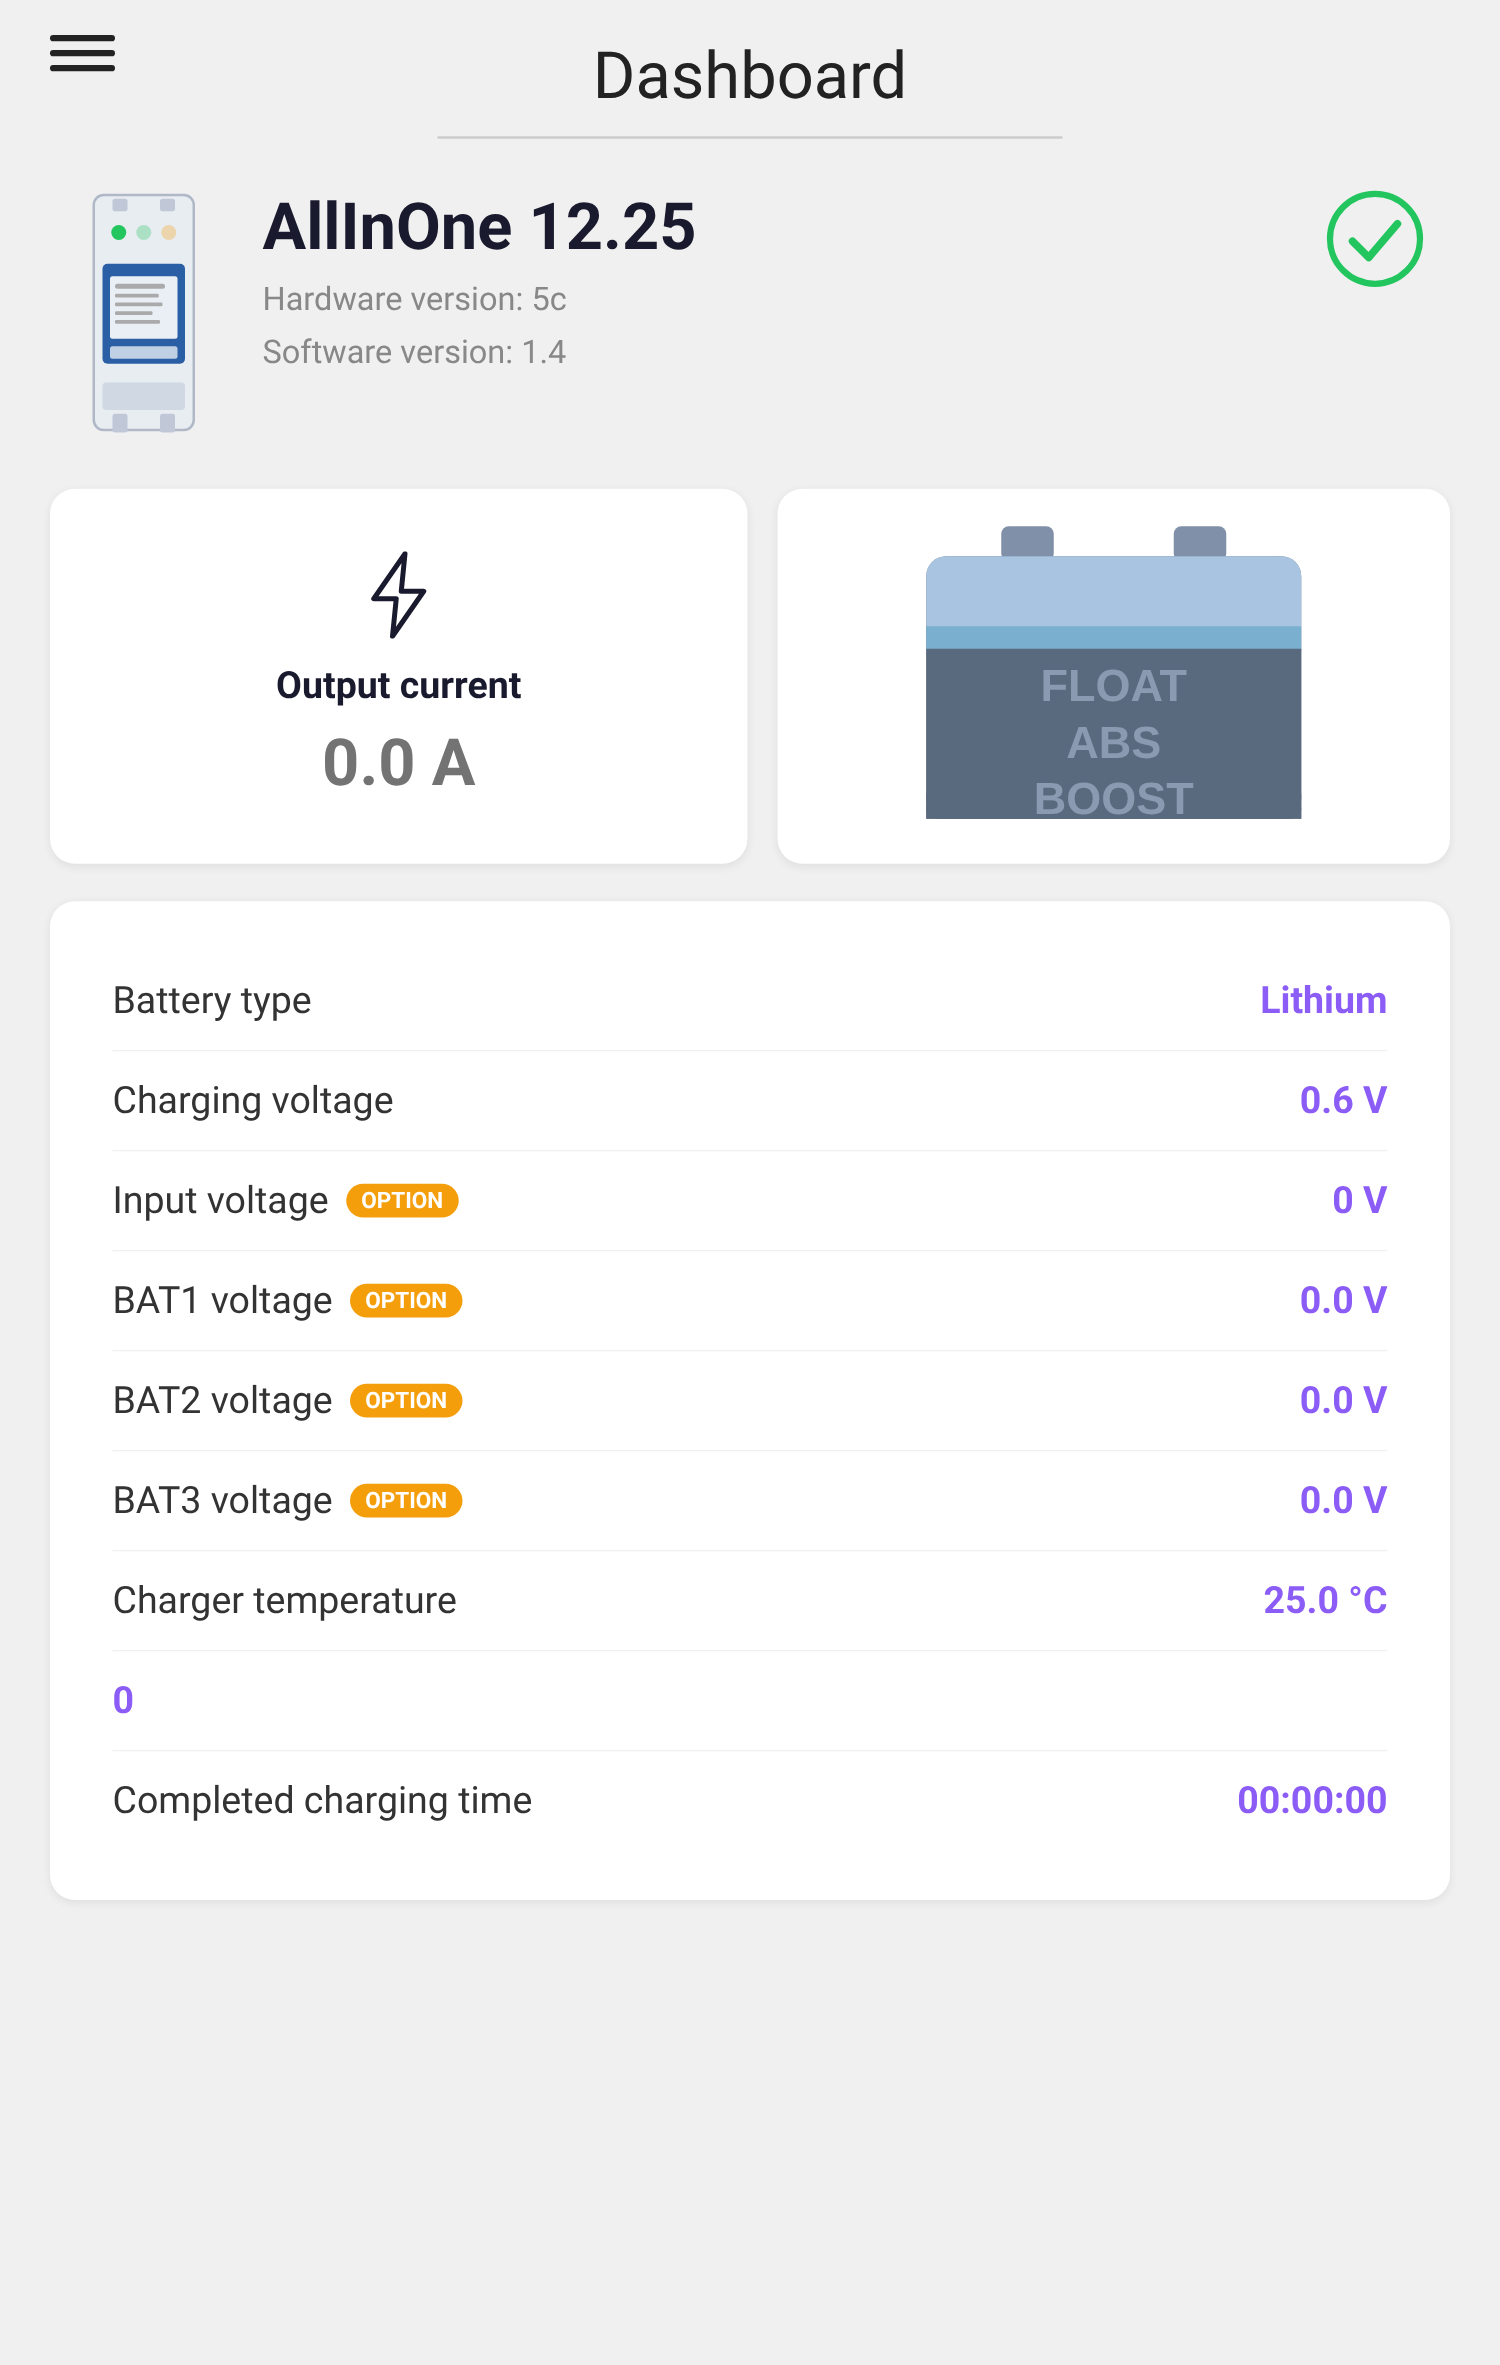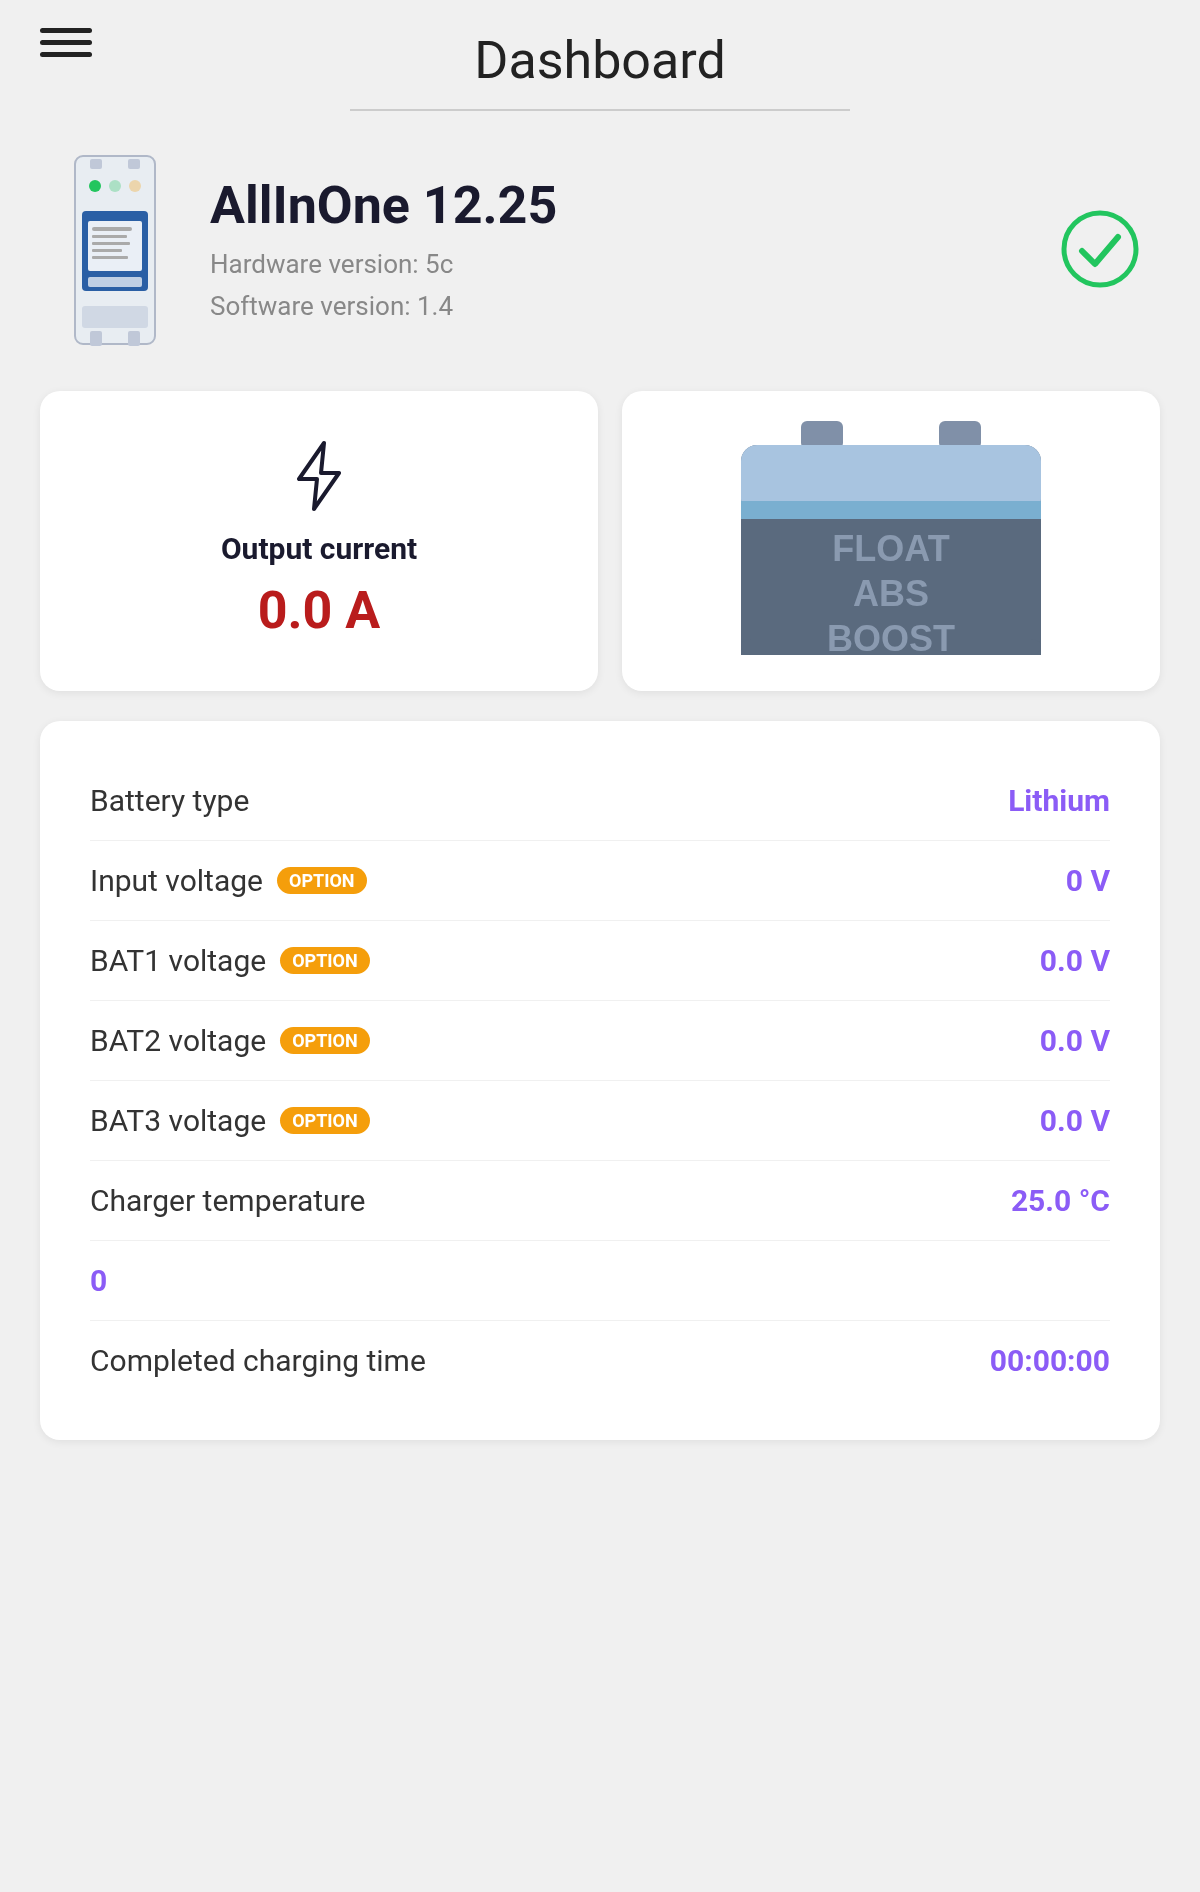--- a/index.html
+++ b/index.html
@@ -56,21 +56,21 @@
       width: 500px;
       height: 2px;
       background-color: #ccc;
       margin: 18px auto 0 auto;
     }
 
     
     .device-section {
       padding: 40px 60px 20px 60px;
       display: flex;
-      align-items: center;
+      align-items: flex-start;
       gap: 40px;
     }
 
     .device-image {
       width: 110px;
       height: 200px;
       flex-shrink: 0;
     }
 
     
@@ -131,21 +131,21 @@
     .card-label {
       font-size: 30px;
       font-weight: 700;
       color: #1a1a2e;
       margin-bottom: 14px;
     }
 
     .card-value {
       font-size: 52px;
       font-weight: 700;
-      color: #b91c1c;
+      color: #737373;
     }
 
     
     .info-table-container {
       background: #fff;
       border-radius: 20px;
       margin: 10px 40px 40px 40px;
       padding: 40px 50px;
       box-shadow: 0 2px 8px rgba(0,0,0,0.07);
     }
@@ -286,20 +286,24 @@
   </div>
 
 </div>
 
 <div class="info-table-container">
 <div class="info-row">
       <span class="info-row-label">Battery type</span>
       <span class="info-row-value">Lithium</span>
     </div>
     <div class="info-row">
+      <span class="info-row-label">Charging voltage</span>
+      <span class="info-row-value">0.6 V</span>
+    </div>
+    <div class="info-row">
       <span class="info-row-label">Input voltage<span class="option-badge">OPTION</span></span>
       <span class="info-row-value">0 V</span>
     </div>
     <div class="info-row">
       <span class="info-row-label">BAT1 voltage<span class="option-badge">OPTION</span></span>
       <span class="info-row-value">0.0 V</span>
     </div>
     <div class="info-row">
       <span class="info-row-label">BAT2 voltage<span class="option-badge">OPTION</span></span>
       <span class="info-row-value">0.0 V</span>

